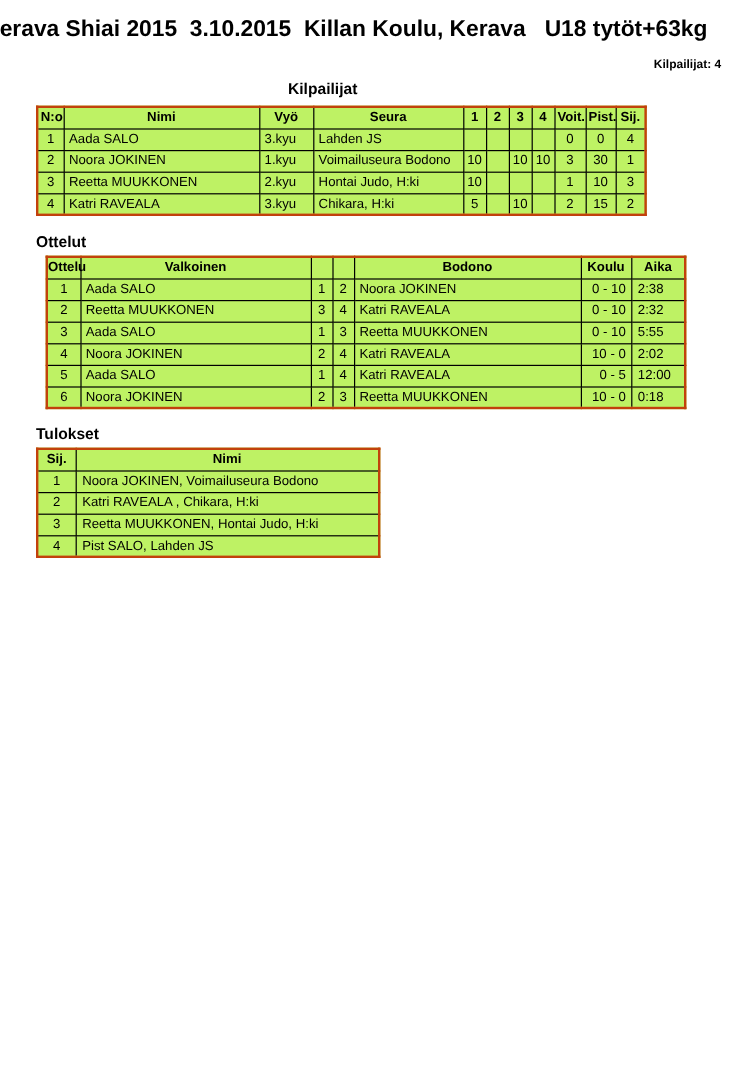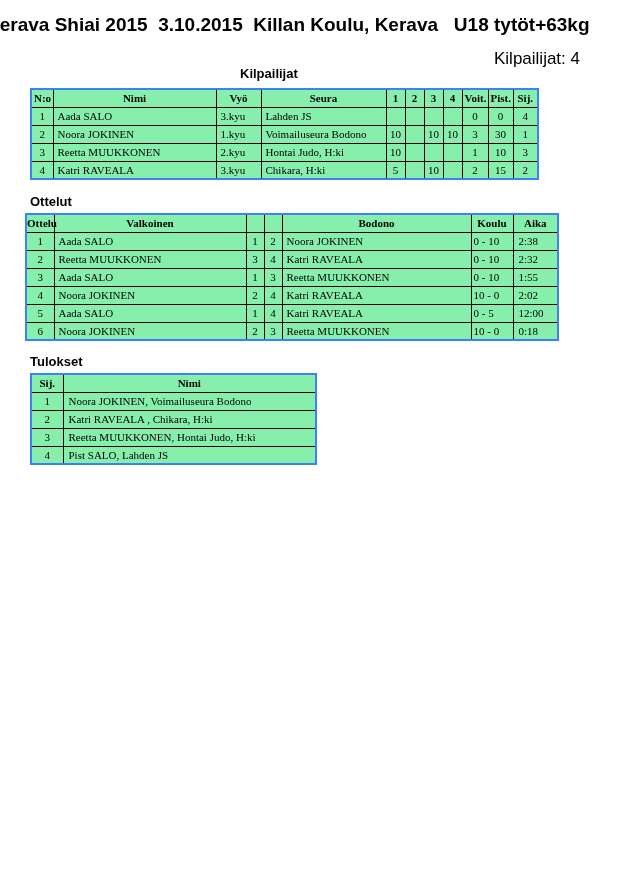--- a/index.html
+++ b/index.html
@@ -13,56 +13,55 @@
   body { position:relative; }
 
   #title {
     position:absolute;
     left:-14px; top:14px;
     font-size:19px; font-weight:bold;
     white-space:pre;
   }
   #count {
     position:absolute;
-    top:49px; right:50px;
-    font-size:17px; font-weight:normal;
+    top:49px; right:29px;
+    font-size:10px; font-weight:bold;
   }
   .section-heading {
     position:absolute;
     font-size:13px; font-weight:bold;
   }
   #h-competitors { left:212px; top:66px;margin-left:28px; }
   #h-matches { left:30px; top:194px; width:532px; text-align:left; }
   #h-results { left:30px; top:354px; width:285px; }
 
   table {
     position:absolute;
     border-collapse:collapse;
     table-layout:fixed;
-    background:#86efac;
-    border:2px solid #3b82f6;
-    font-family:Liberation Serif, serif;
+    background:#bef264;
+    border:2px solid #c2410c;
   }
   td, th {
     border:1px solid #000;
     font-size:11px;
     height:18px;
     padding:0 2px;
     overflow:hidden;
     white-space:nowrap;
   }
   th { font-weight:bold; overflow:visible; }
 
   #t-competitors { left:30px; top:88px; width:507px; }
-  #t-matches     { left:25px; top:213px; width:532px; }
+  #t-matches     { left:38px; top:213px; width:532px; }
   #t-results     { left:30px; top:373px; width:285px; }
 
   .al { text-align:left; padding-left:4px; }
   .ac { text-align:center; }
-  .ar { text-align:left; padding-right:4px; }
+  .ar { text-align:right; padding-right:4px; }
   .pl5 { padding-left:5px; }
 </style>
 </head>
 <body>
 
 <h1 id="title">Kerava Shiai 2015  3.10.2015  Killan Koulu, Kerava   U18 tytöt+63kg</h1>
 <div id="count">Kilpailijat: 4</div>
 
 <div id="h-competitors" class="section-heading">Kilpailijat</div>
 
@@ -193,21 +192,21 @@
       <td class="ar">0 - 10</td>
       <td class="al pl5">2:32</td>
     </tr>
     <tr>
       <td class="ac">3</td>
       <td class="al">Aada SALO</td>
       <td class="ac">1</td>
       <td class="ac">3</td>
       <td class="al">Reetta MUUKKONEN</td>
       <td class="ar">0 - 10</td>
-      <td class="al pl5">1:55</td>
+      <td class="al pl5">5:55</td>
     </tr>
     <tr>
       <td class="ac">4</td>
       <td class="al">Noora JOKINEN</td>
       <td class="ac">2</td>
       <td class="ac">4</td>
       <td class="al">Katri RAVEALA</td>
       <td class="ar">10 - 0</td>
       <td class="al pl5">2:02</td>
     </tr>

